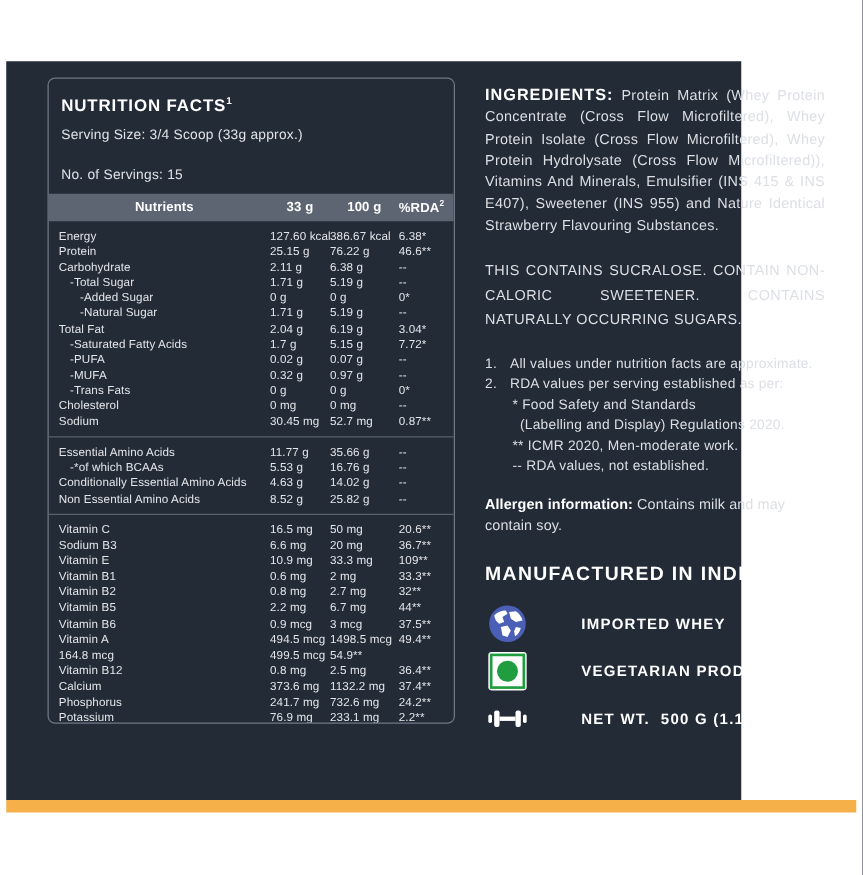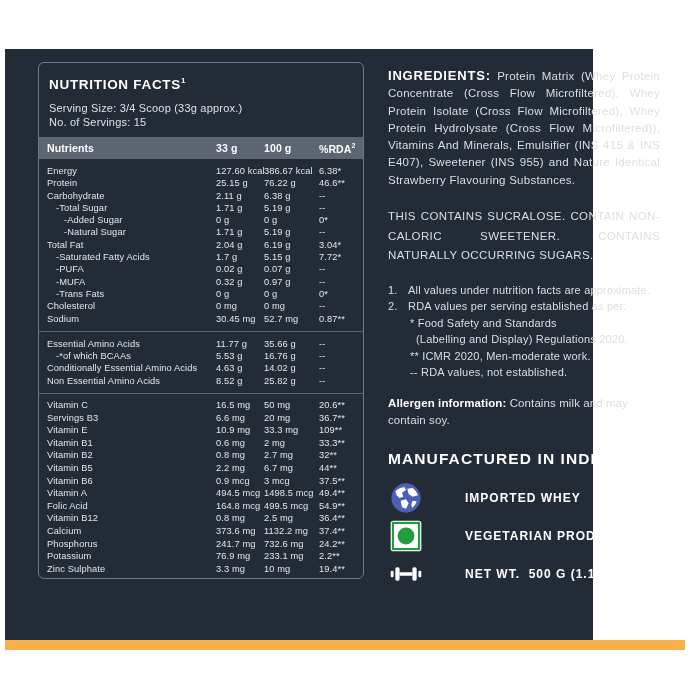--- a/index.html
+++ b/index.html
@@ -11,24 +11,24 @@
   .panel { position:absolute; left:5px; top:49px; width:588px; height:591px; background:#232b37; }
   .accent-bar { position:absolute; left:5px; top:640px; width:680px; height:10px; background:#f5b04a; }
 
   
   .nbox { position:absolute; left:33px; top:13px; width:326px; height:517px;
           border:1px solid #707886; border-radius:6px; overflow:hidden; }
   .nbox-head { padding:10px 10px 0 10px; }
   .nbox-title { font-size:13.5px; font-weight:bold; color:#ffffff; letter-spacing:0.7px; line-height:16px; }
   .nbox-title sup { font-size:8px; }
   .serving-line { font-size:11px; color:#dfe2e7; line-height:13.5px; margin-top:9px; letter-spacing:0.2px; }
-  .serving-line2 { margin-top:1px; }
+  .serving-line2 { margin-top:19px; }
   .thead { margin-top:7px; background:#5d6472; display:grid;
            grid-template-columns:169px 48px 55px 1fr; padding:5px 8px;
-           font-size:10.5px; font-weight:bold; color:#ffffff; }
+           font-size:10.5px; font-weight:bold; color:#ffffff;text-align:center; }
   .thead sup { font-size:7px; }
   .tsection { padding:6px 8px; font-size:9.3px; color:#e3e6ea; }
   .tsection + .tsection { border-top:1px solid #59606e; }
   .tsection.vitamins { padding-top:5px; }
   .trow { display:grid; grid-template-columns:169px 48px 55px 1fr; line-height:12.3px; }
   .vitamins .trow { line-height:12.6px; }
   .tc { white-space:nowrap; overflow:hidden; }
   .ind0 { padding-left:0; } .ind1 { padding-left:9px; } .ind2 { padding-left:17px; }
 
   
@@ -175,21 +175,21 @@
           </div>
         </div>
         <div class="tsection vitamins">
           <div class="trow">
             <div class="tc ind0">Vitamin C</div>
             <div class="tc">16.5 mg</div>
             <div class="tc">50 mg</div>
             <div class="tc">20.6**</div>
           </div>
           <div class="trow">
-            <div class="tc ind0">Servings B3</div>
+            <div class="tc ind0">Sodium B3</div>
             <div class="tc">6.6 mg</div>
             <div class="tc">20 mg</div>
             <div class="tc">36.7**</div>
           </div>
           <div class="trow">
             <div class="tc ind0">Vitamin E</div>
             <div class="tc">10.9 mg</div>
             <div class="tc">33.3 mg</div>
             <div class="tc">109**</div>
           </div>
@@ -217,21 +217,20 @@
             <div class="tc">3 mcg</div>
             <div class="tc">37.5**</div>
           </div>
           <div class="trow">
             <div class="tc ind0">Vitamin A</div>
             <div class="tc">494.5 mcg</div>
             <div class="tc">1498.5 mcg</div>
             <div class="tc">49.4**</div>
           </div>
           <div class="trow">
-            <div class="tc ind0">Folic Acid</div>
             <div class="tc">164.8 mcg</div>
             <div class="tc">499.5 mcg</div>
             <div class="tc">54.9**</div>
           </div>
           <div class="trow">
             <div class="tc ind0">Vitamin B12</div>
             <div class="tc">0.8 mg</div>
             <div class="tc">2.5 mg</div>
             <div class="tc">36.4**</div>
           </div>

